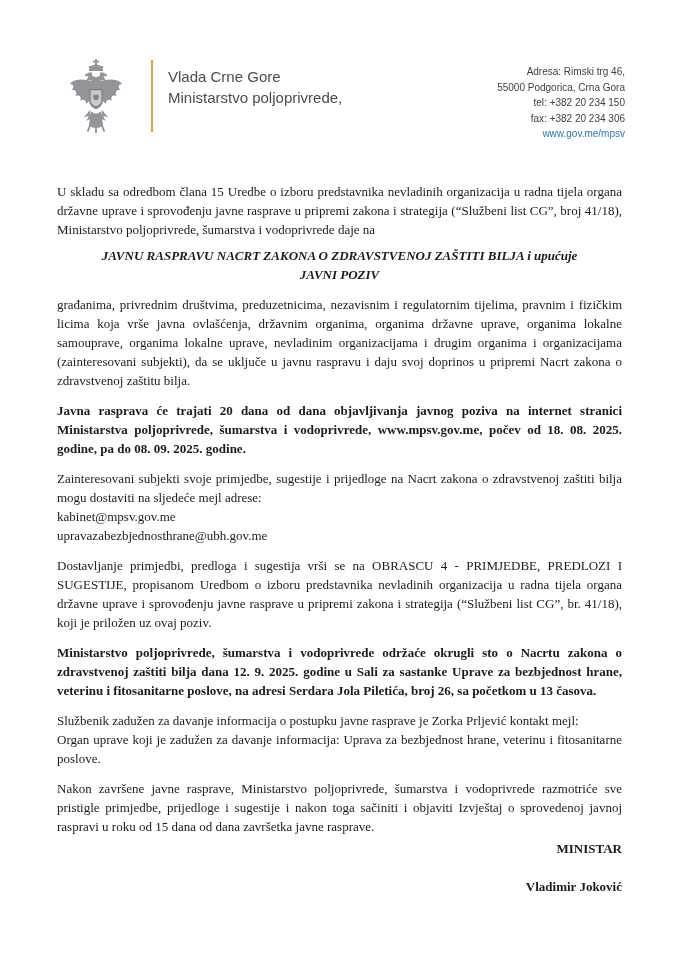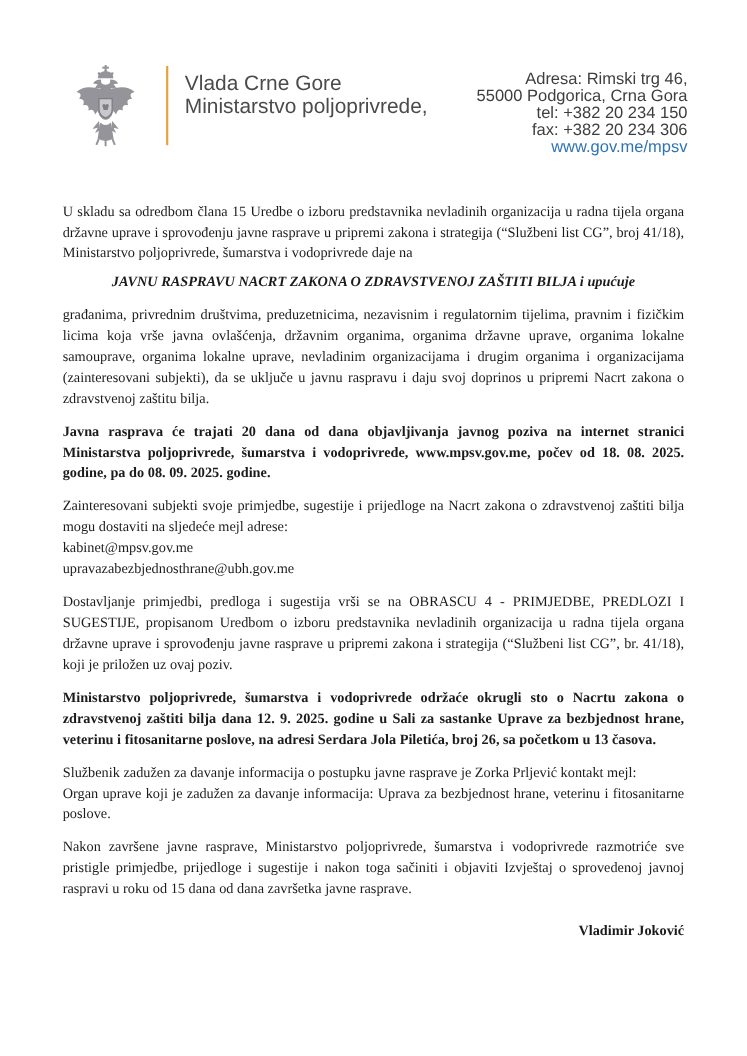--- a/index.html
+++ b/index.html
@@ -20,29 +20,29 @@
   }
   .crest { width:60px; height:76px; flex:0 0 auto; }
   .crest svg { display:block; }
   .gold-sep {
     width:2px; height:72px;
     margin:2px 15px 0 25px;
     flex:0 0 auto;
   }
   .org-block {
     font-family:"Liberation Sans", sans-serif;
-    font-size:19px; line-height:20.5px;
+    font-size:15px; line-height:20.5px;
     padding-top:9px;
     white-space:nowrap;
   }
   .addr-block {
     margin-left:auto;
     text-align:right;
     font-family:"Liberation Sans", sans-serif;
-    font-size:15px; line-height:15.5px;
+    font-size:10px; line-height:15.5px;
     padding-top:6px;
     white-space:nowrap;
   }
   .addr-website { cursor:pointer; }
   
   .doc {
     margin:40px 57px 0 57px;
     font-size:13px;
     line-height:19px;
     text-align:justify;
@@ -110,36 +110,38 @@
     </div>
 
   </header>
 
   <main class="doc">
 
     <p class="blk" style="margin-bottom:7px;">U skladu sa odredbom člana 15 Uredbe o izboru predstavnika nevladinih organizacija u radna tijela organa državne uprave i sprovođenju javne rasprave u pripremi zakona i strategija (“Službeni list CG”, broj 41/18), Ministarstvo poljoprivrede, šumarstva i vodoprivrede daje na</p>
 
     <div class="title-blk">
       <div>JAVNU RASPRAVU NACRT ZAKONA O ZDRAVSTVENOJ ZAŠTITI  BILJA i upućuje</div>
+      <div>JAVNI POZIV</div>
     </div>
 
     <p class="blk">građanima, privrednim društvima, preduzetnicima, nezavisnim i regulatornim tijelima, pravnim i fizičkim licima koja vrše javna ovlašćenja, državnim organima, organima državne uprave, organima lokalne samouprave, organima lokalne uprave, nevladinim organizacijama i drugim organima i organizacijama (zainteresovani subjekti), da se uključe u javnu raspravu i daju svoj doprinos u pripremi Nacrt zakona o zdravstvenoj  zaštitu bilja.</p>
 
     <p class="blk bold">Javna rasprava će trajati 20 dana od dana objavljivanja javnog poziva na internet stranici Ministarstva poljoprivrede, šumarstva i vodoprivrede, www.mpsv.gov.me, počev od 18. 08. 2025. godine, pa do 08. 09. 2025. godine.</p>
 
     <p class="blk tight">Zainteresovani subjekti svoje primjedbe, sugestije i prijedloge na Nacrt zakona o zdravstvenoj zaštiti bilja mogu dostaviti na sljedeće mejl adrese:</p>
     <div class="email-line">kabinet@mpsv.gov.me</div>
     <div class="email-line mb">upravazabezbjednosthrane@ubh.gov.me</div>
 
     <p class="blk">Dostavljanje primjedbi, predloga i sugestija vrši se na OBRASCU 4 - PRIMJEDBE, PREDLOZI I SUGESTIJE, propisanom Uredbom o izboru predstavnika nevladinih organizacija u radna tijela organa državne uprave  i sprovođenju javne rasprave u pripremi zakona i strategija (“Službeni list CG”, br. 41/18), koji je priložen uz ovaj poziv.</p>
 
     <p class="blk bold">Ministarstvo poljoprivrede, šumarstva i vodoprivrede održaće okrugli sto o Nacrtu zakona o zdravstvenoj zaštiti bilja dana 12. 9. 2025. godine u Sali za sastanke Uprave za bezbjednost hrane, veterinu i fitosanitarne poslove, na adresi Serdara Jola Piletića, broj 26, sa početkom u 13 časova.</p>
 
     <p class="blk tight">Službenik zadužen za davanje informacija o postupku javne rasprave je Zorka Prljević kontakt mejl:</p>
     <p class="blk">Organ uprave koji je zadužen za davanje informacija: Uprava za bezbjednost hrane, veterinu i fitosanitarne poslove.</p>
 
     <p class="blk tight">Nakon završene javne rasprave, Ministarstvo poljoprivrede, šumarstva i vodoprivrede razmotriće sve pristigle primjedbe, prijedloge i sugestije i nakon toga sačiniti i objaviti Izvještaj o sprovedenoj javnoj raspravi u roku od 15 dana od dana završetka javne rasprave.</p>
 
+    <div class="sig sig-title">MINISTAR</div>
     <div class="sig sig-name">Vladimir Joković</div>
 
   </main>
 
 </div>
 
 </body></html>

